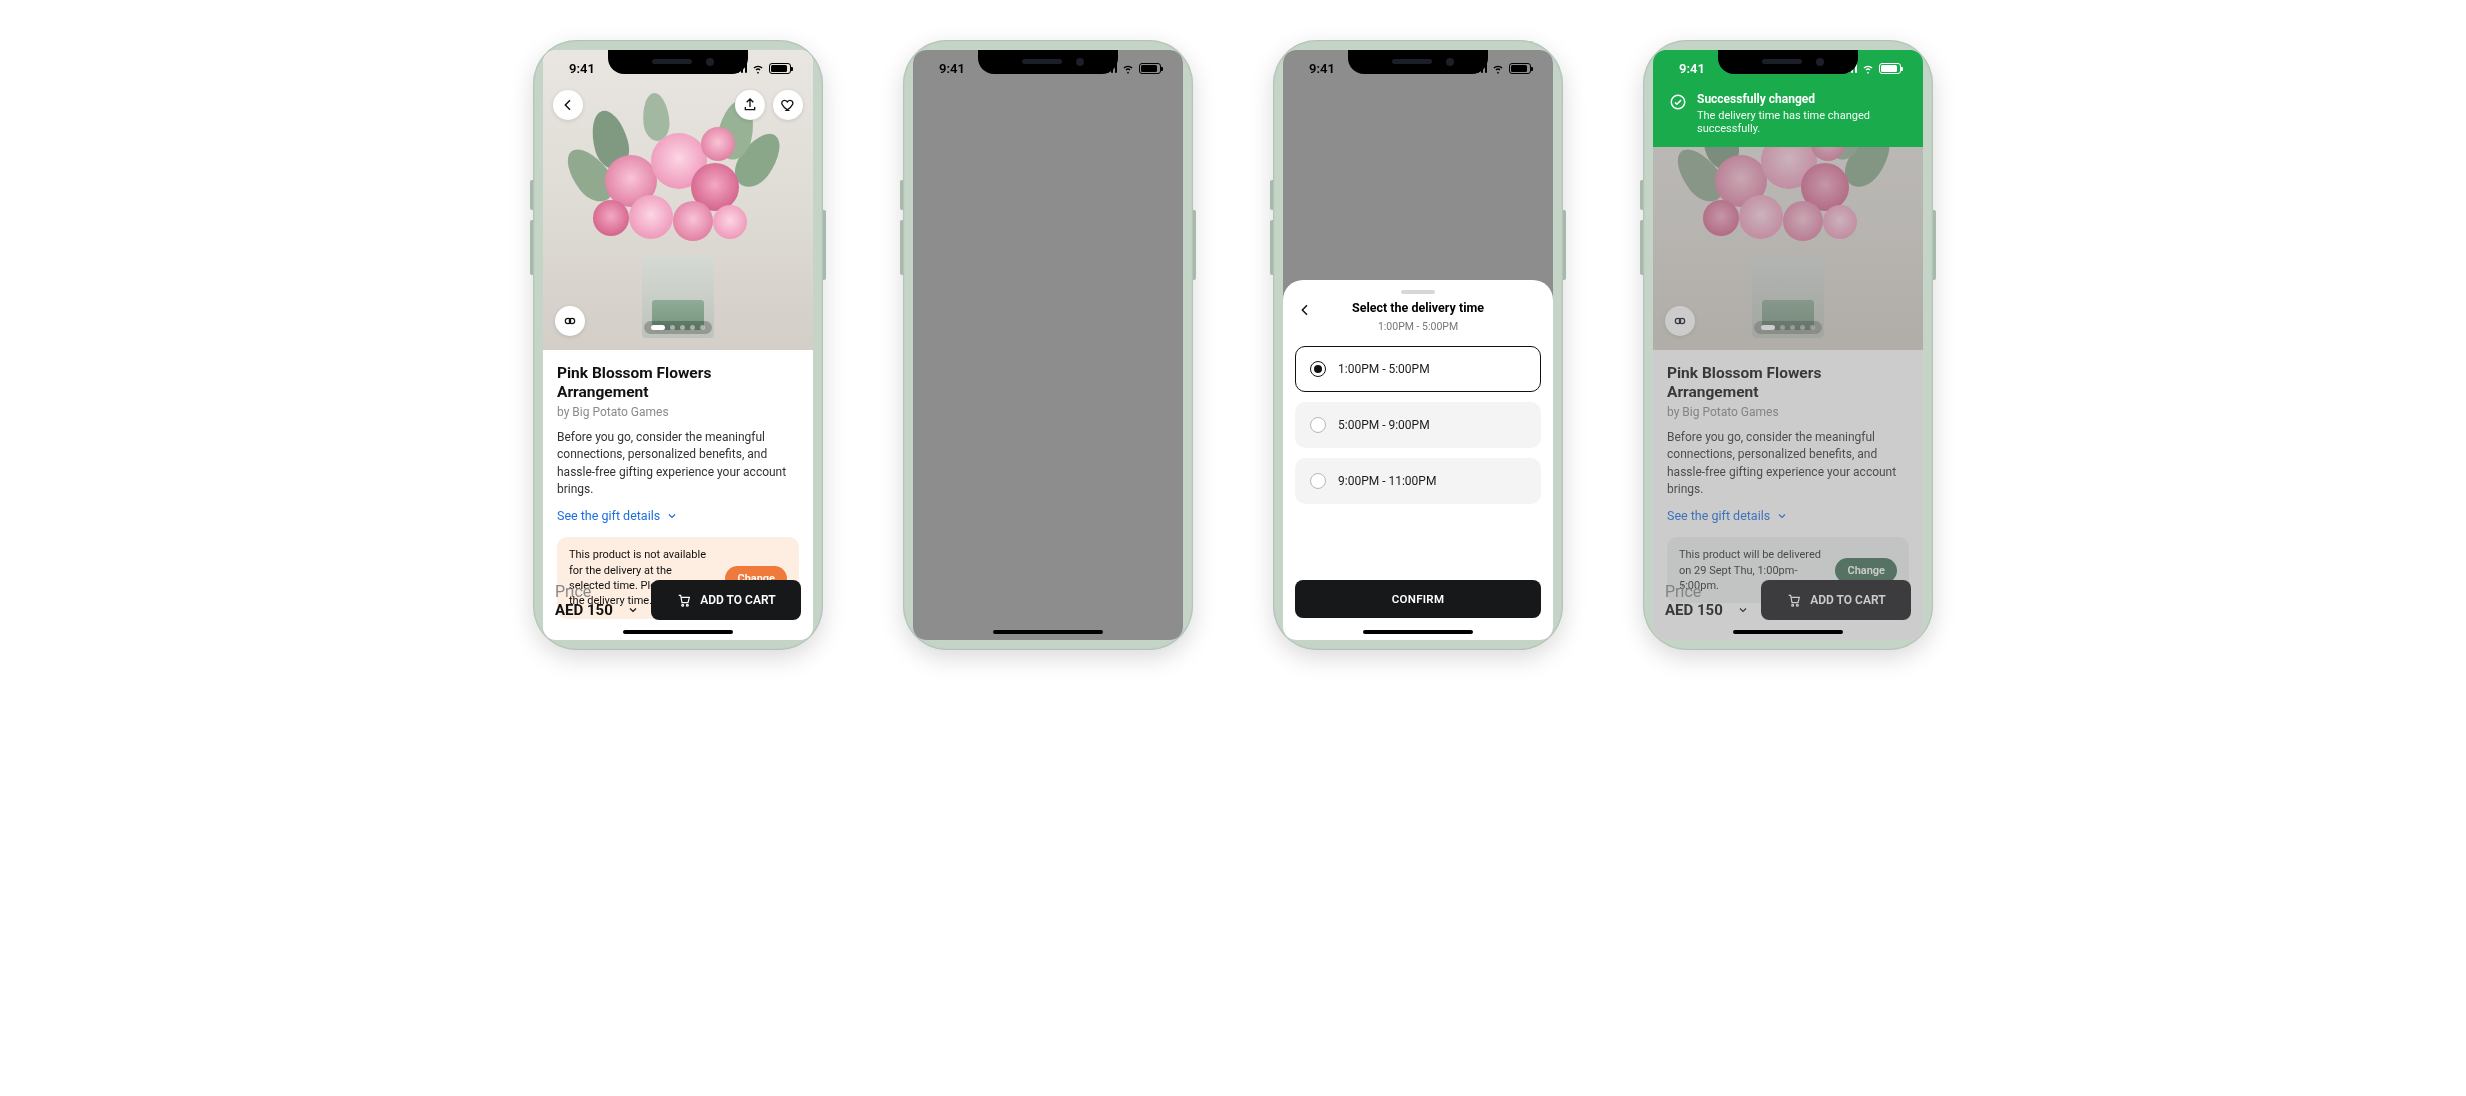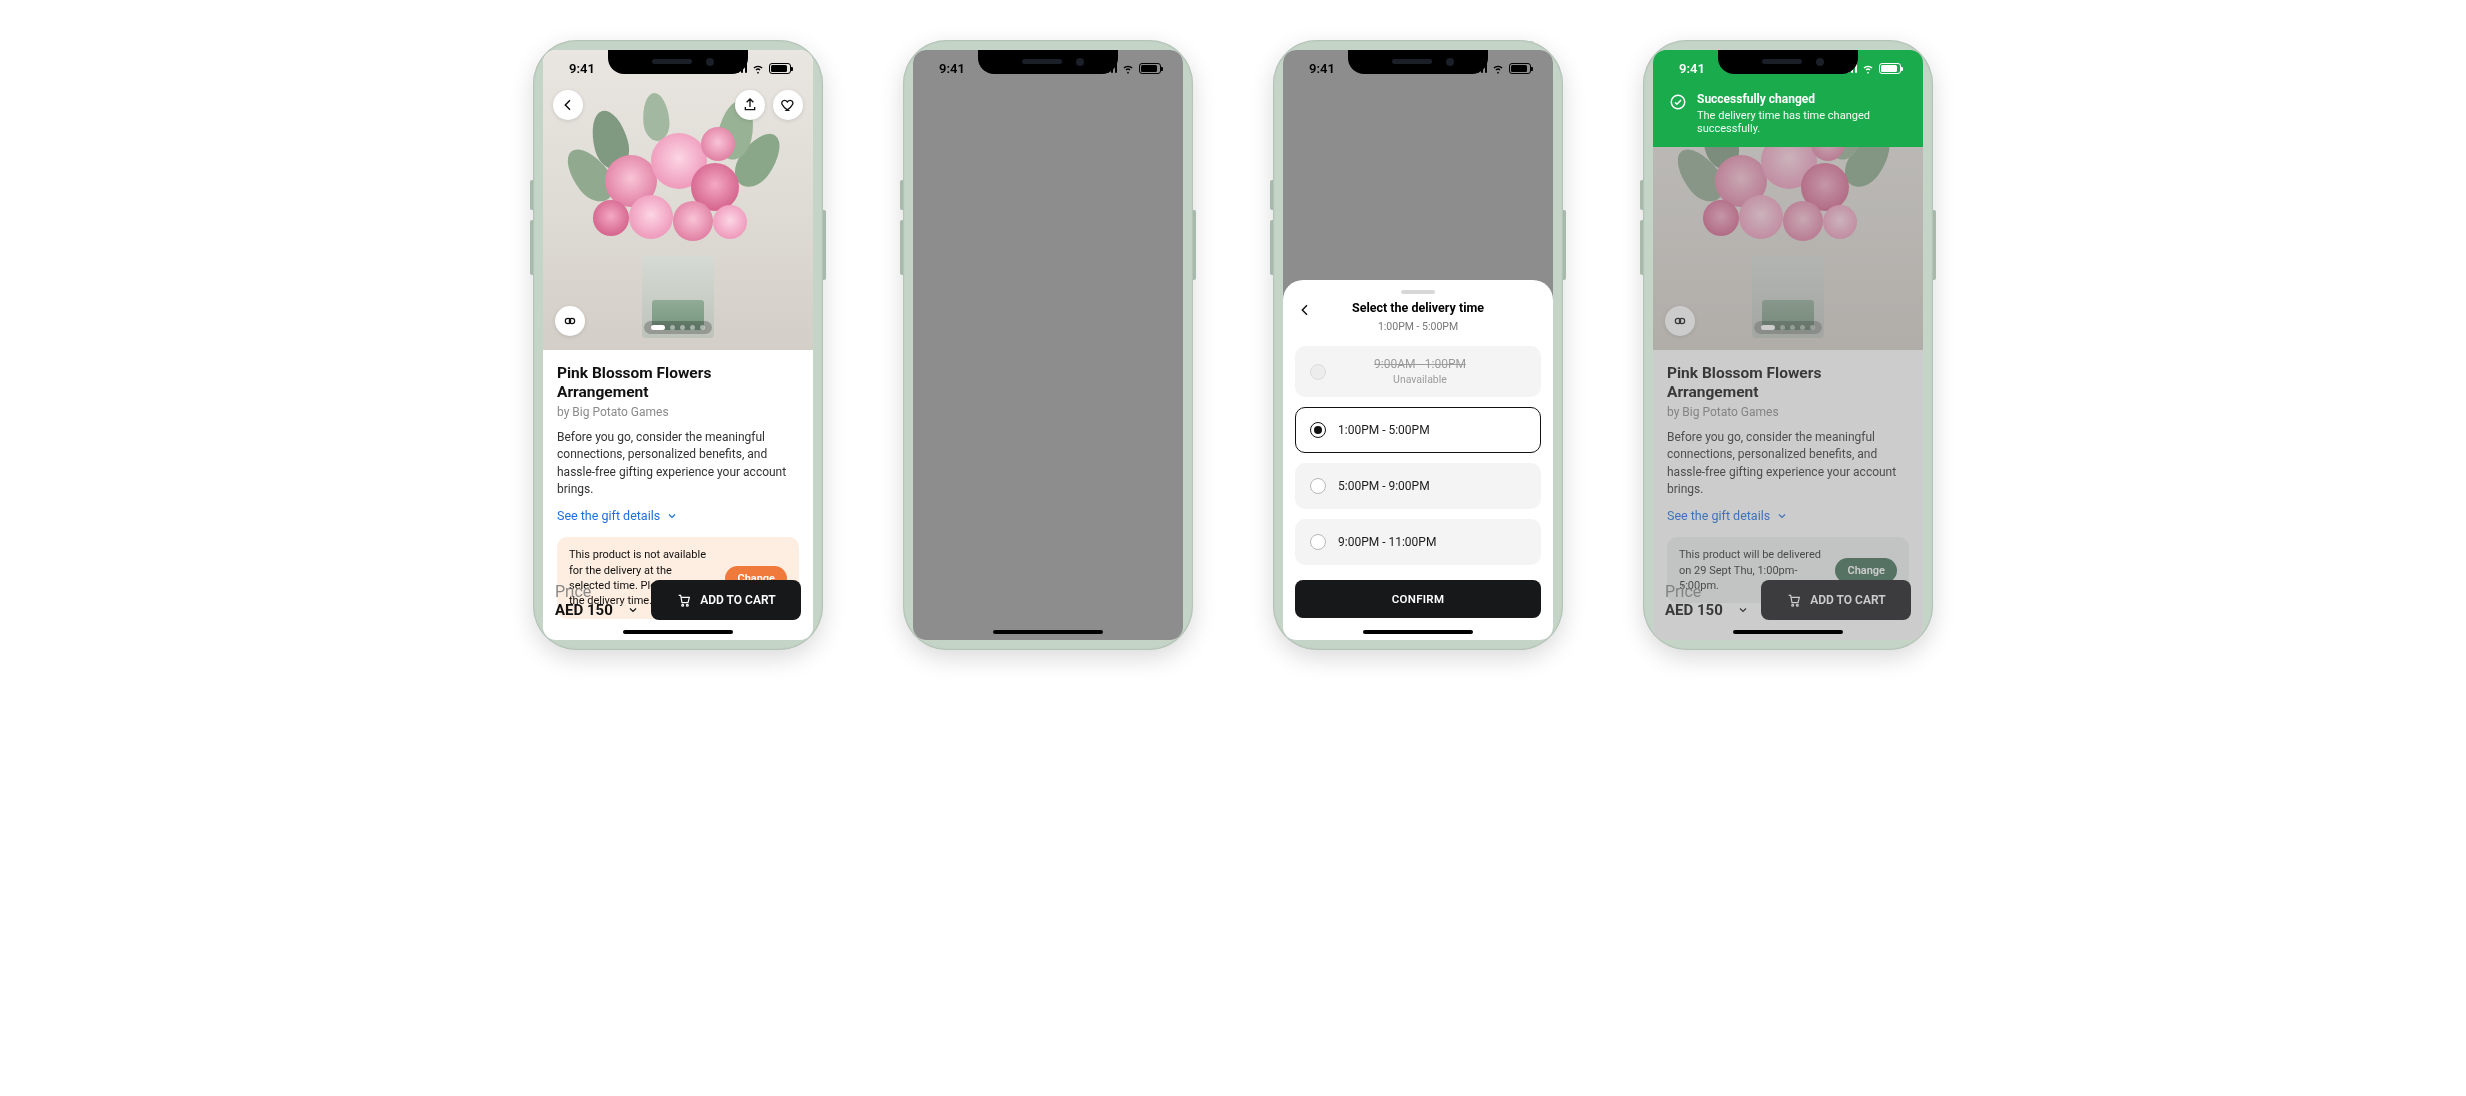--- a/index.html
+++ b/index.html
@@ -299,25 +299,20 @@
       <div class="scrim"></div>
       <div class="sheet">
         <div class="grip"></div>
         <div class="sheet-hd">
           <span class="back"><svg viewBox="0 0 24 24" fill="none" stroke="#111" stroke-width="2.2">
                   <path d="M15 5l-7 7 7 7"></path>
                 </svg></span>
           <h4>Select the delivery time</h4>
           <span>1:00PM - 5:00PM</span>
         </div>
-        <div class="opt dis">
-          <span class="radio"></span>
-          <span class="t">9:00AM - 1:00PM</span>
-          <span class="s">Unavailable</span>
-        </div>
         <div class="opt sel">
           <span class="radio"></span>
           <span>1:00PM - 5:00PM</span>
         </div>
         <div class="opt">
           <span class="radio"></span>
           <span>5:00PM - 9:00PM</span>
         </div>
         <div class="opt">
           <span class="radio"></span>

